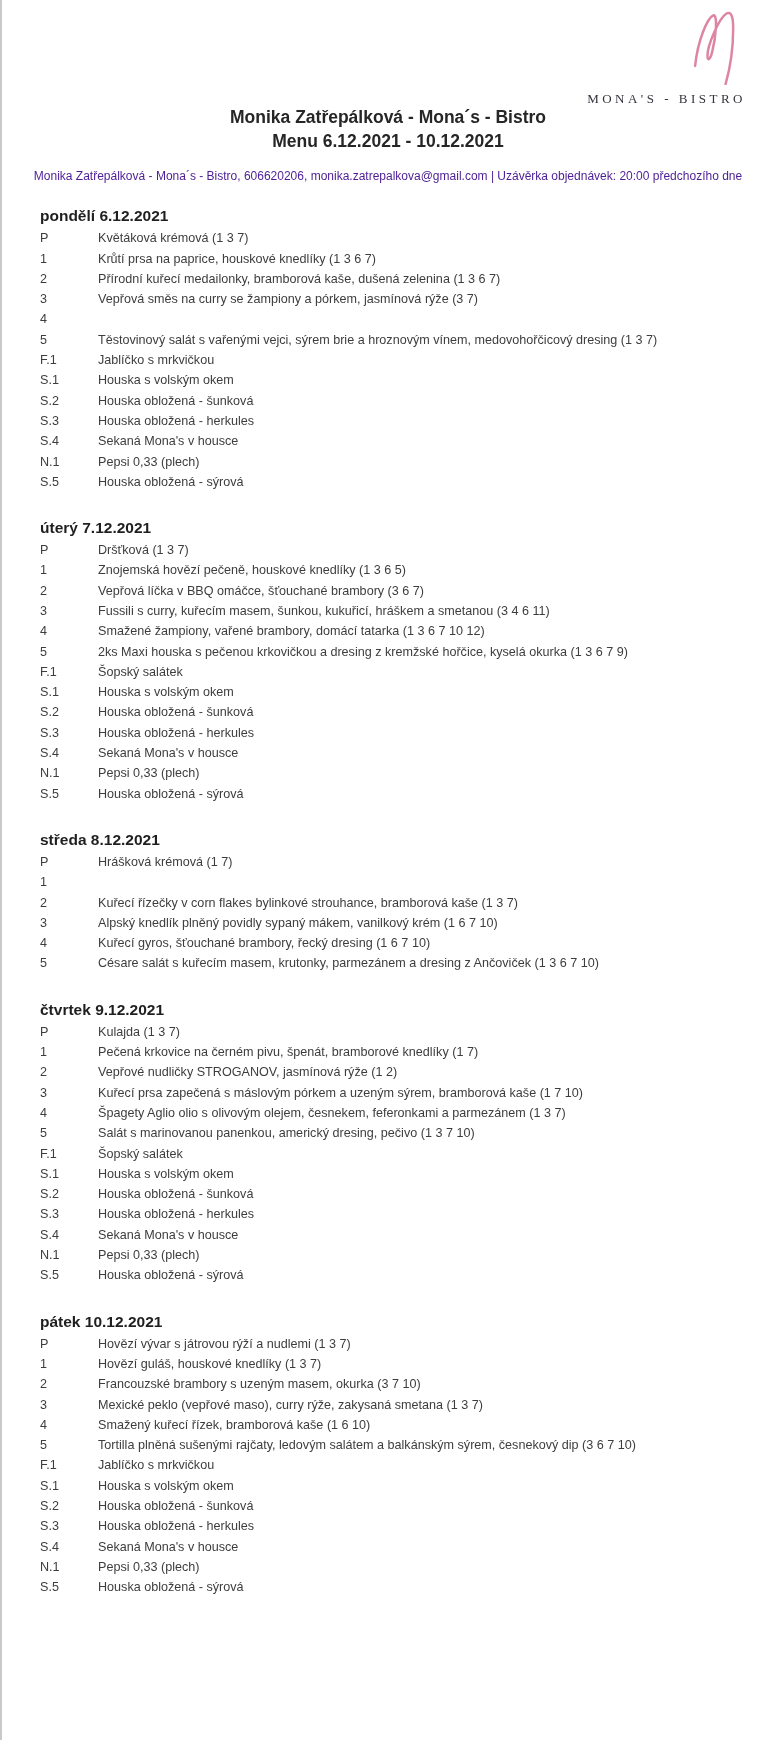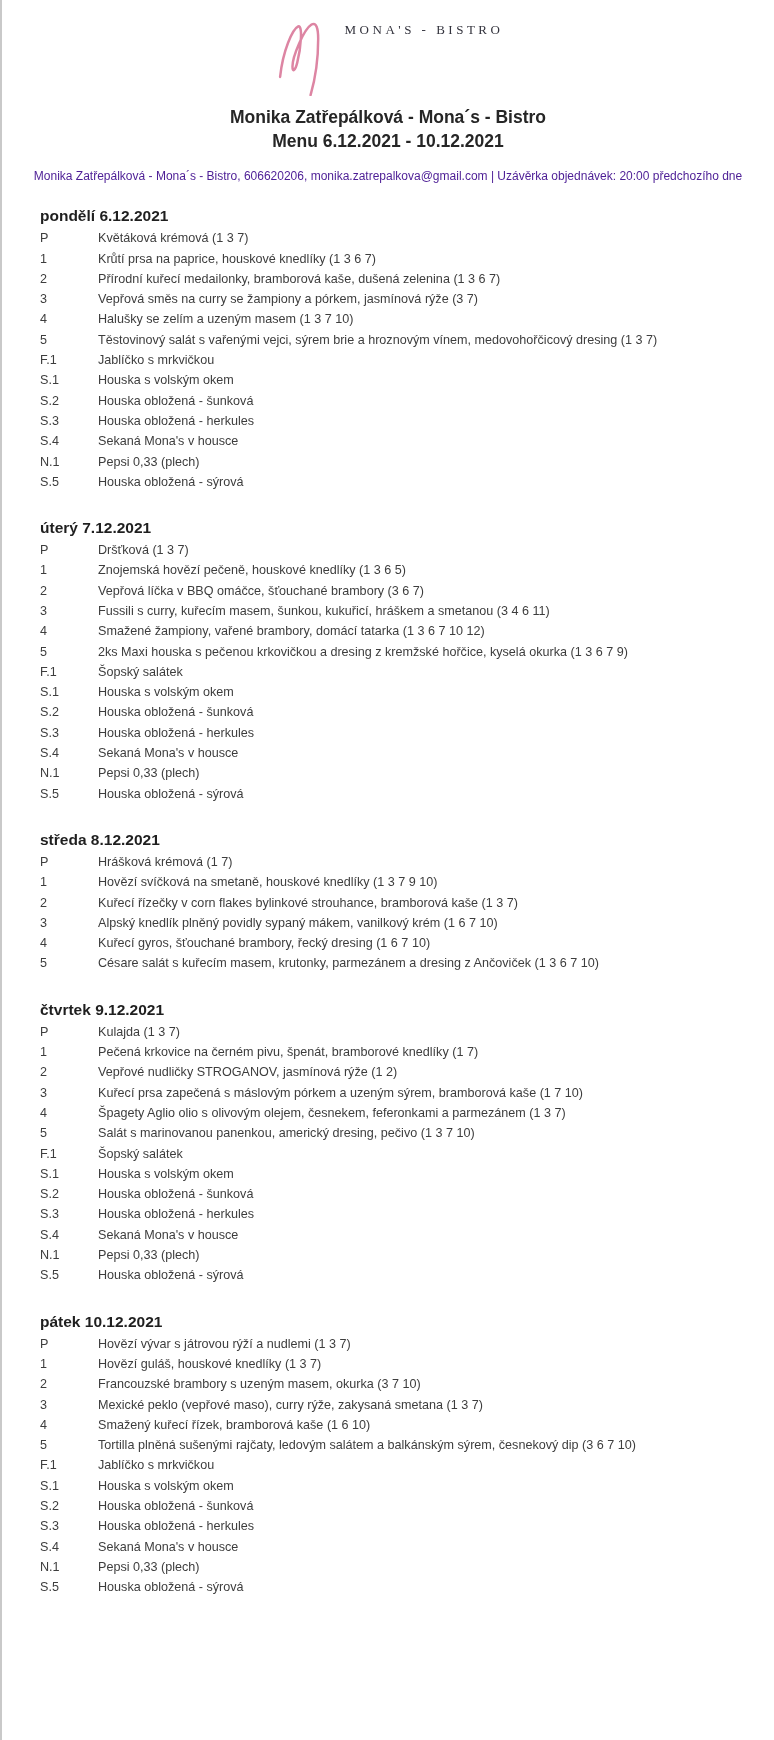--- a/index.html
+++ b/index.html
@@ -15,23 +15,24 @@
     min-height: 1740px;
     box-sizing: border-box;
   }
   .page {
     padding: 14px 28px 40px 28px;
   }
   
   .logo-row {
     display: flex;
     justify-content: center;
-    align-items: flex-start;
+    align-items: flex-end;
     margin-top: 2px;
     height: 80px;
+    flex-direction: column;
   }
   .logo-m {
     width: 58px;
     height: 80px;
     flex: 0 0 auto;
   }
   .brand-text {
     font-family: "Liberation Serif", serif;
     font-size: 13px;
     letter-spacing: 3.5px;
@@ -126,21 +127,20 @@
     <span class="item-text">Přírodní kuřecí medailonky, bramborová kaše, dušená zelenina (1 3 6 7)</span>
   </div>
 
   <div class="menu-row">
     <span class="item-code">3</span>
     <span class="item-text">Vepřová směs na curry se žampiony a pórkem, jasmínová rýže (3 7)</span>
   </div>
 
   <div class="menu-row">
     <span class="item-code">4</span>
-    <span class="item-text">Halušky se zelím a uzeným masem (1 3 7 10)</span>
   </div>
 
   <div class="menu-row">
     <span class="item-code">5</span>
     <span class="item-text">Těstovinový salát s vařenými vejci, sýrem brie a hroznovým vínem, medovohořčicový dresing (1 3 7)</span>
   </div>
 
   <div class="menu-row">
     <span class="item-code">F.1</span>
     <span class="item-text">Jablíčko s mrkvičkou</span>
@@ -251,21 +251,20 @@
   <section class="day-section">
     <div class="day-heading">středa 8.12.2021</div>
     <div class="day-items">
   <div class="menu-row">
     <span class="item-code">P</span>
     <span class="item-text">Hrášková krémová (1 7)</span>
   </div>
 
   <div class="menu-row">
     <span class="item-code">1</span>
-    <span class="item-text">Hovězí svíčková na smetaně, houskové knedlíky (1 3 7 9 10)</span>
   </div>
 
   <div class="menu-row">
     <span class="item-code">2</span>
     <span class="item-text">Kuřecí řízečky v corn flakes bylinkové strouhance, bramborová kaše (1 3 7)</span>
   </div>
 
   <div class="menu-row">
     <span class="item-code">3</span>
     <span class="item-text">Alpský knedlík plněný povidly sypaný mákem, vanilkový krém (1 6 7 10)</span>

